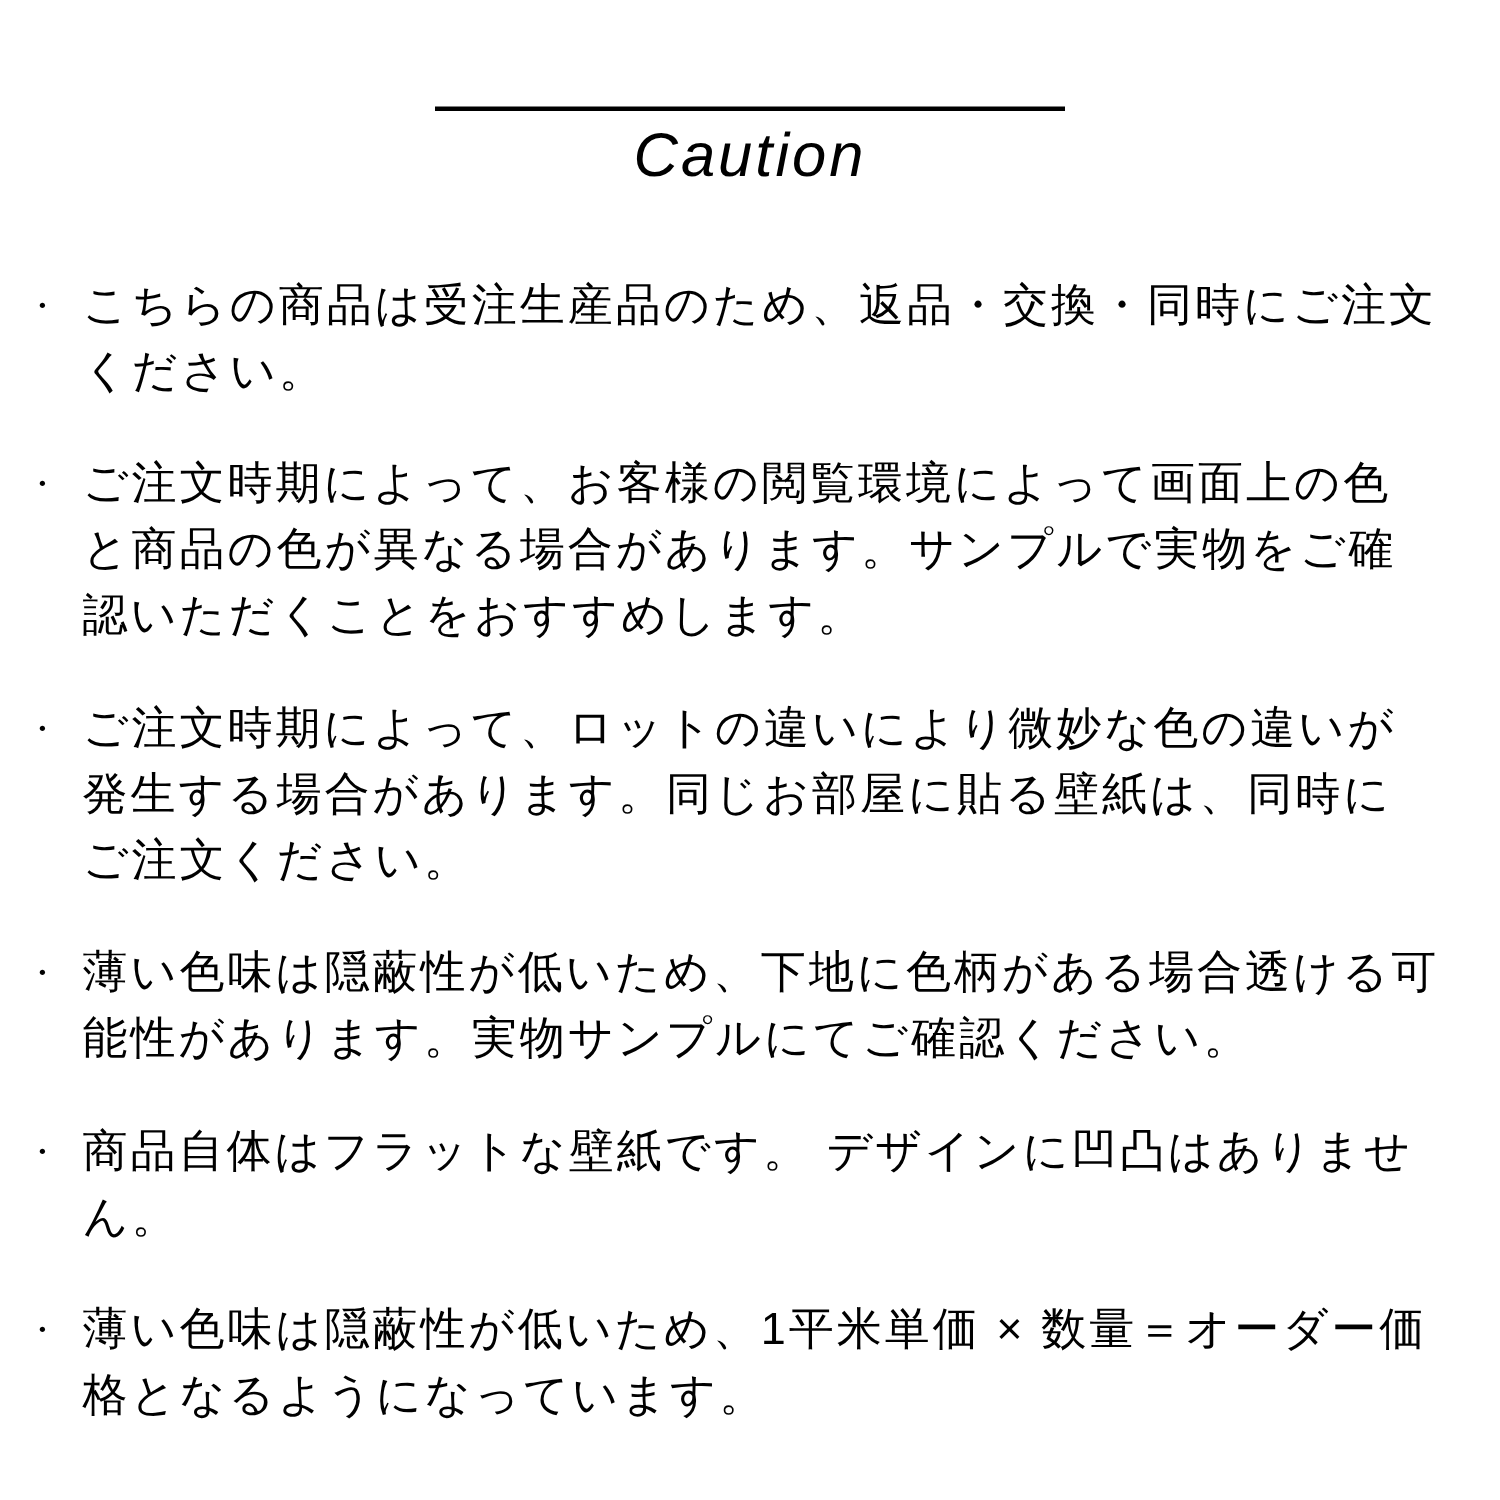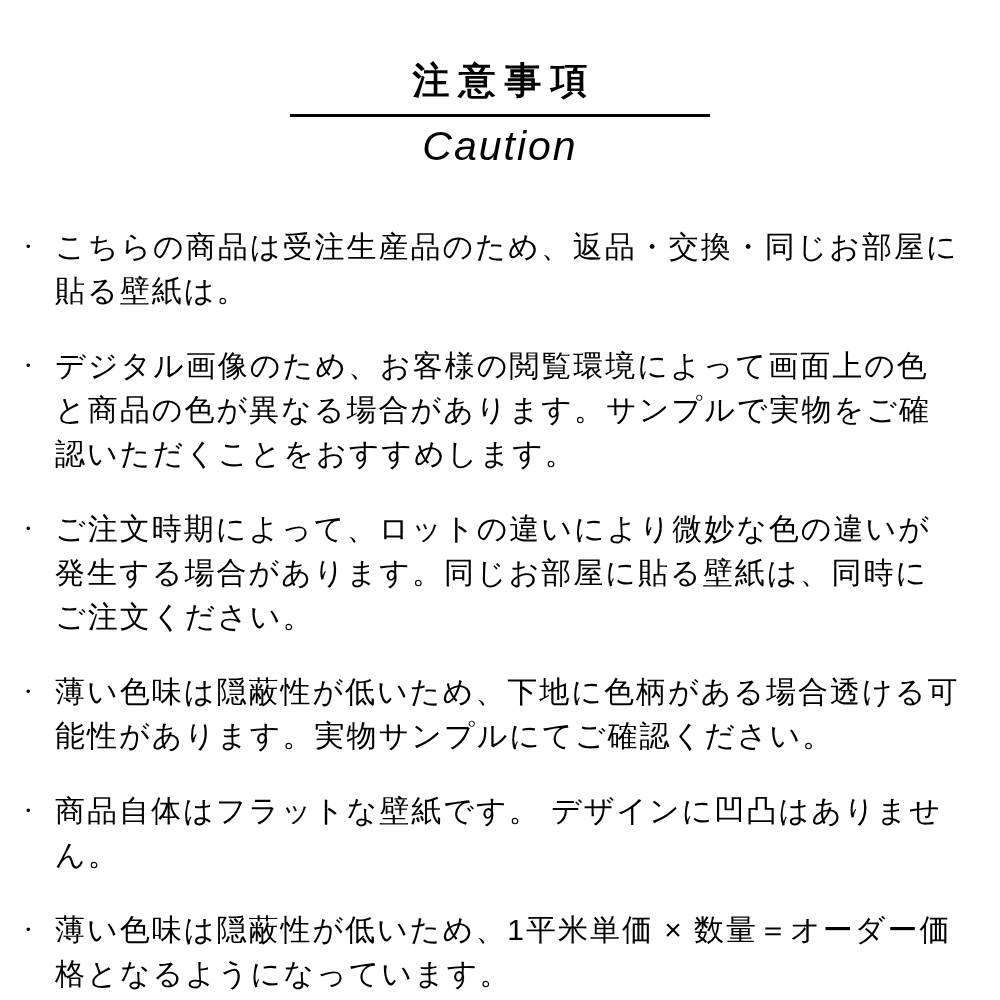--- a/index.html
+++ b/index.html
@@ -73,33 +73,32 @@
     flex: 1;
     min-width: 0;
   }
 </style>
 </head>
 <body>
 
 <div class="page">
 
   <header class="header">
-    <h1 class="title">注意事項</h1>
     <div class="divider"></div>
     <div class="subtitle">Caution</div>
   </header>
 
   <ul class="items">
     <li class="item">
       <span class="bullet">・</span>
-      <span class="item-text">こちらの商品は受注生産品のため、返品・交換・同じお部屋に貼る壁紙は。</span>
+      <span class="item-text">こちらの商品は受注生産品のため、返品・交換・同時にご注文ください。</span>
     </li>
     <li class="item">
       <span class="bullet">・</span>
-      <span class="item-text">デジタル画像のため、お客様の閲覧環境によって画面上の色と商品の色が異なる場合があります。サンプルで実物をご確認いただくことをおすすめします。</span>
+      <span class="item-text">ご注文時期によって、お客様の閲覧環境によって画面上の色と商品の色が異なる場合があります。サンプルで実物をご確認いただくことをおすすめします。</span>
     </li>
     <li class="item">
       <span class="bullet">・</span>
       <span class="item-text">ご注文時期によって、ロットの違いにより微妙な色の違いが発生する場合があります。同じお部屋に貼る壁紙は、同時にご注文ください。</span>
     </li>
     <li class="item">
       <span class="bullet">・</span>
       <span class="item-text">薄い色味は隠蔽性が低いため、下地に色柄がある場合透ける可能性があります。実物サンプルにてご確認ください。</span>
     </li>
     <li class="item">

